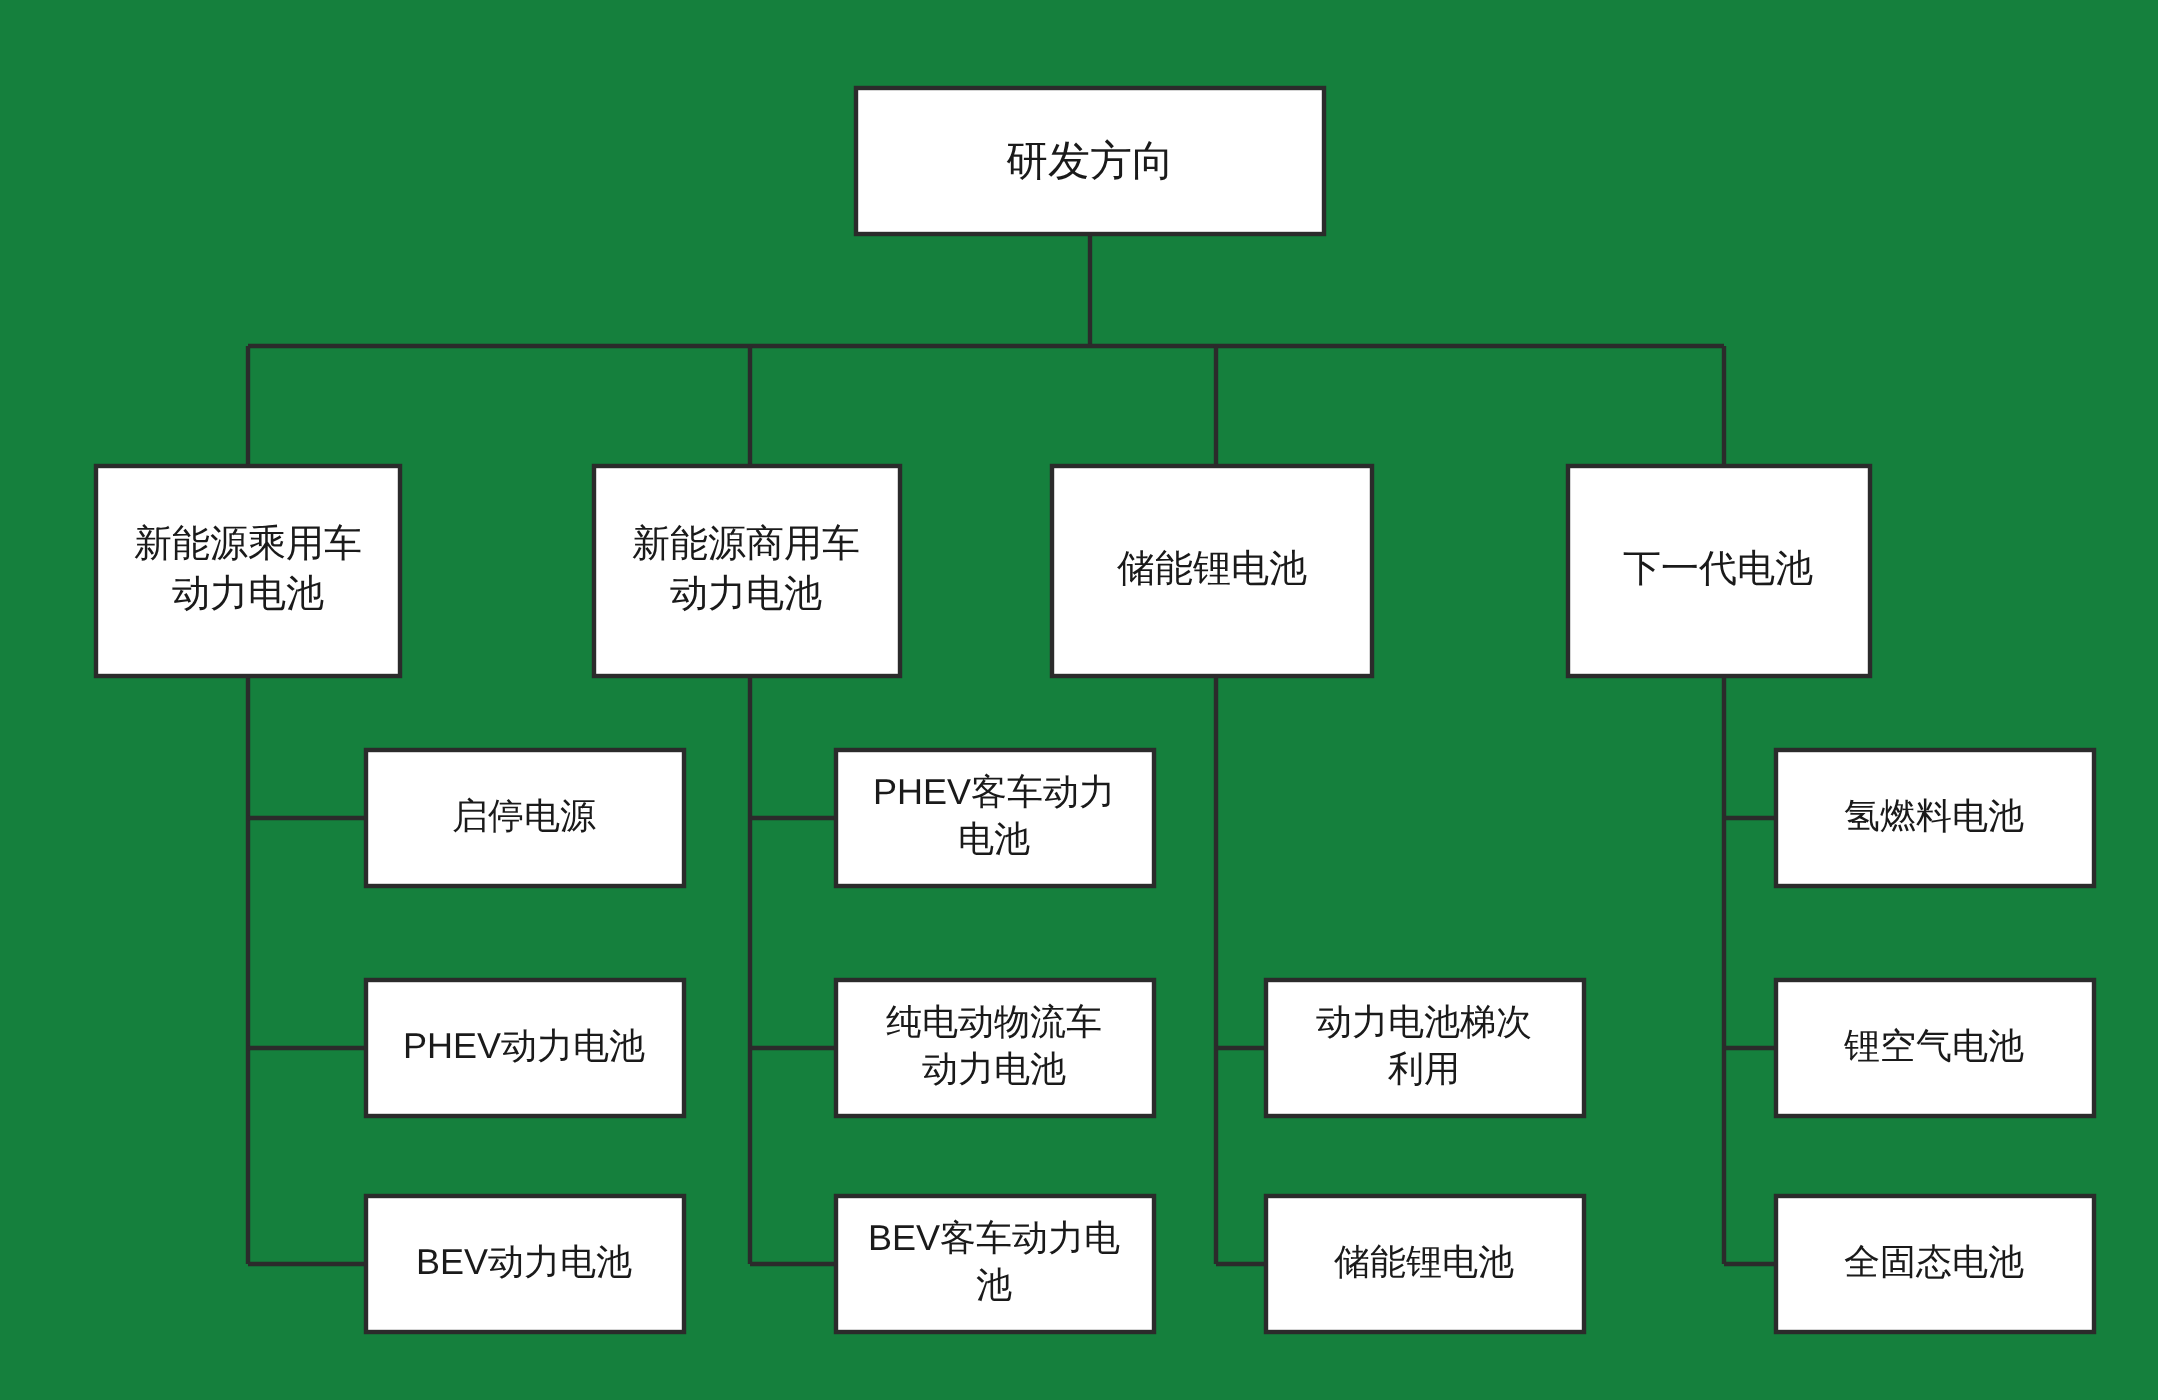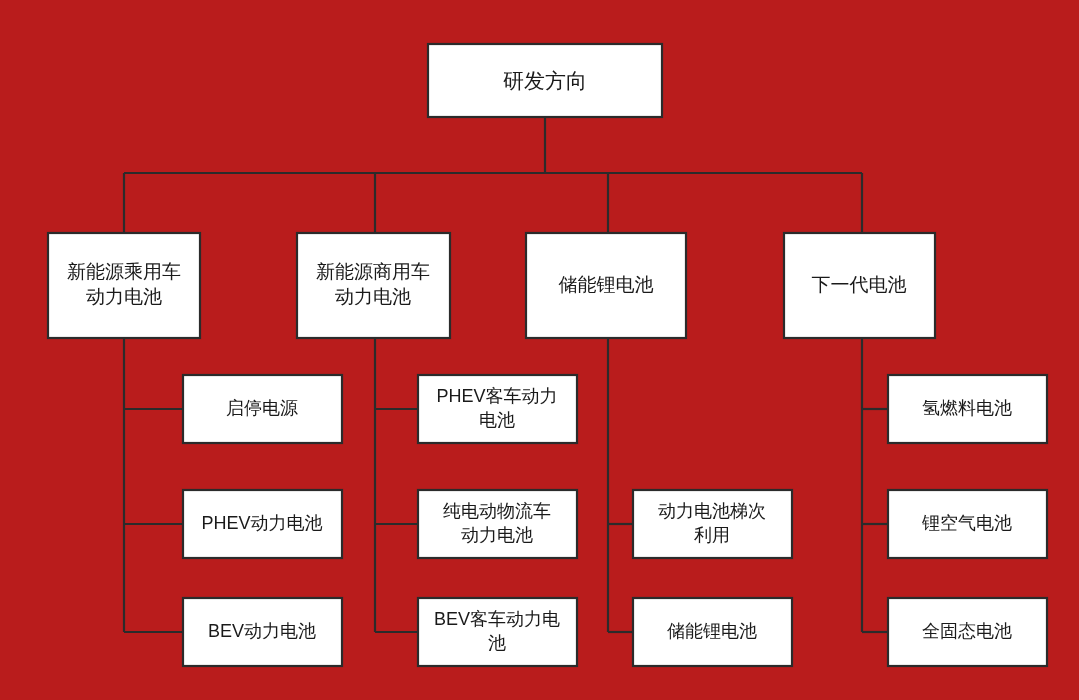--- a/index.html
+++ b/index.html
@@ -10,21 +10,21 @@
   body {
     width: 1079px;
     height: 700px;
     font-family: "Liberation Sans", "DejaVu Sans", sans-serif;
     overflow: hidden;
   }
   #diagram-root {
     position: relative;
     width: 1079px;
     height: 700px;
-    background: #b91c1c;
+    background: #15803d;
   }
   svg#org-chart {
     display: block;
     width: 1079px;
     height: 700px;
   }
   .node-box {
     fill: #ffffff;
     stroke: #2b2b2b;
     stroke-width: 2.2;

